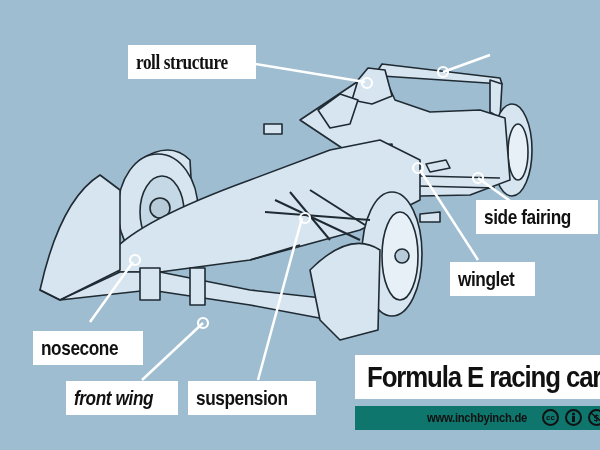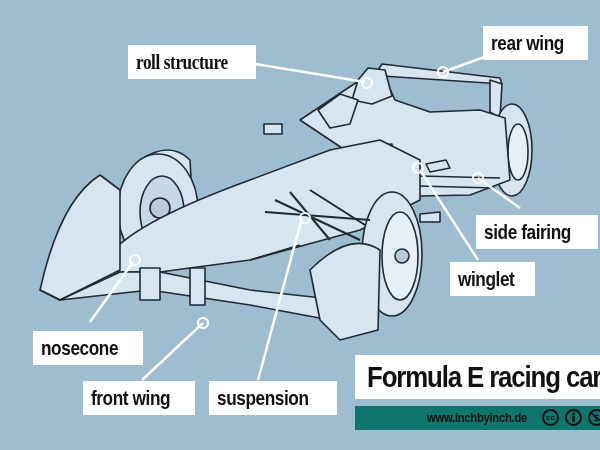--- a/index.html
+++ b/index.html
@@ -84,26 +84,25 @@
       <circle cx="443" cy="72" r="5"></circle>
       <circle cx="478" cy="178" r="5"></circle>
       <circle cx="418" cy="168" r="5"></circle>
       <circle cx="135" cy="260" r="5"></circle>
       <circle cx="203" cy="323" r="5"></circle>
       <circle cx="305" cy="218" r="5"></circle>
     </g>
   </svg>
 
   <div class="label" style="left:128px; top:45px;font-family:Liberation Serif, serif;"><span>roll structure</span></div>
-  <div class="label" style="left:483px; top:26px;"><span>rear wing</span></div>
-  <div class="label" style="left:476px; top:215px;"><span>side fairing</span></div>
+  <div class="label" style="left:476px; top:200px;"><span>side fairing</span></div>
   <div class="label" style="left:450px; top:262px;"><span>winglet</span></div>
   <div class="label" style="left:33px; top:322px;margin-top:9px;"><span>nosecone</span></div>
-  <div class="label" style="left:83px; top:381px;"><span>front wing</span></div>
-  <div class="label" style="left:209px; top:381px;"><span>suspension</span></div>
+  <div class="label" style="left:66px; top:381px;font-style:italic;"><span>front wing</span></div>
+  <div class="label" style="left:188px; top:381px;"><span>suspension</span></div>
 
   <div class="title-box">
     <div class="title-text">Formula E racing car</div>
   </div>
 
   <div class="credit-box">
     <div class="credit-url">www.inchbyinch.de</div>
     <div class="cc-icons">
       <div class="cc">cc</div>
       <div class="cc">

